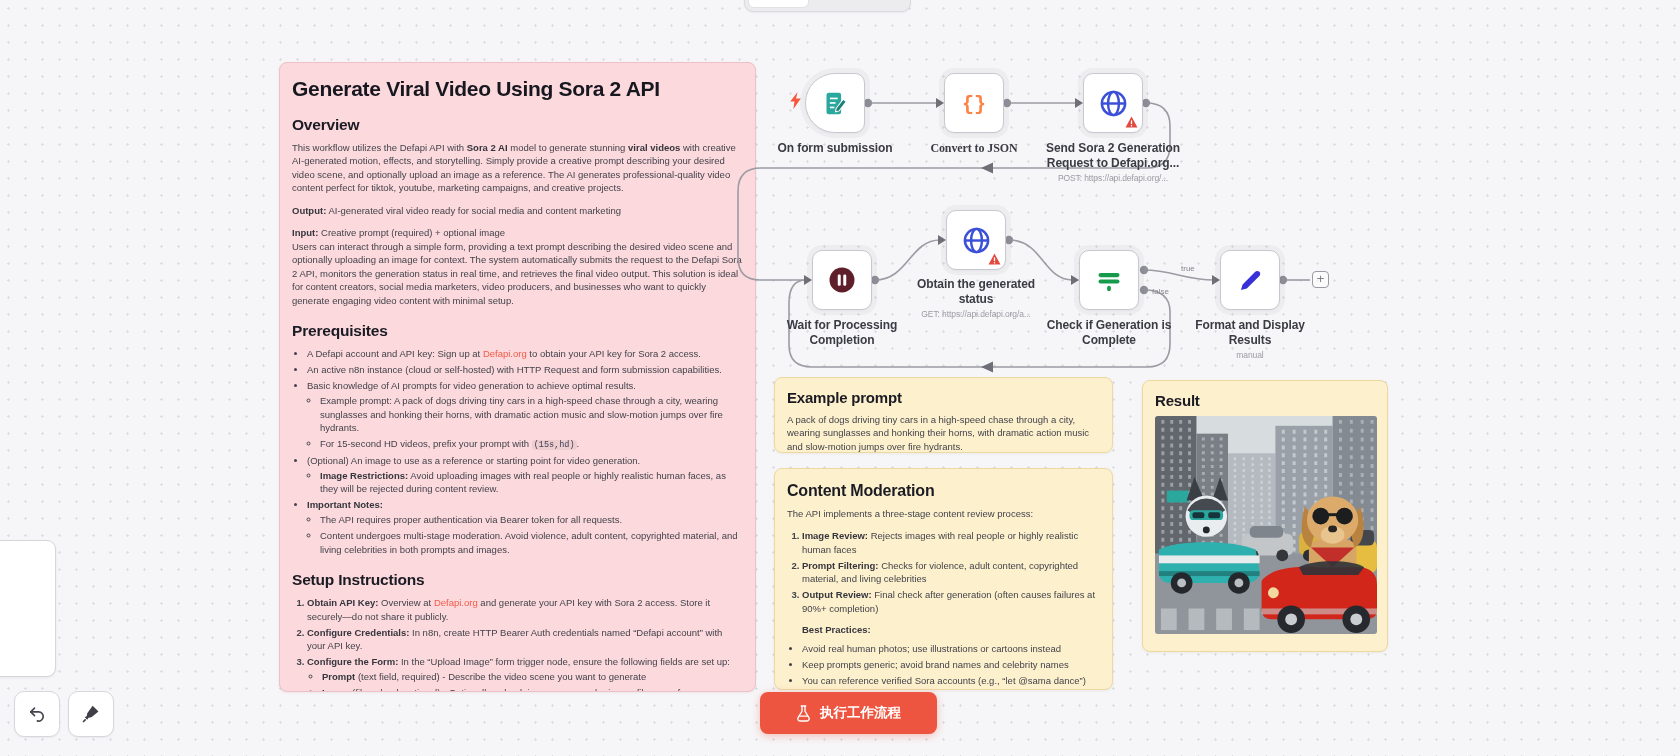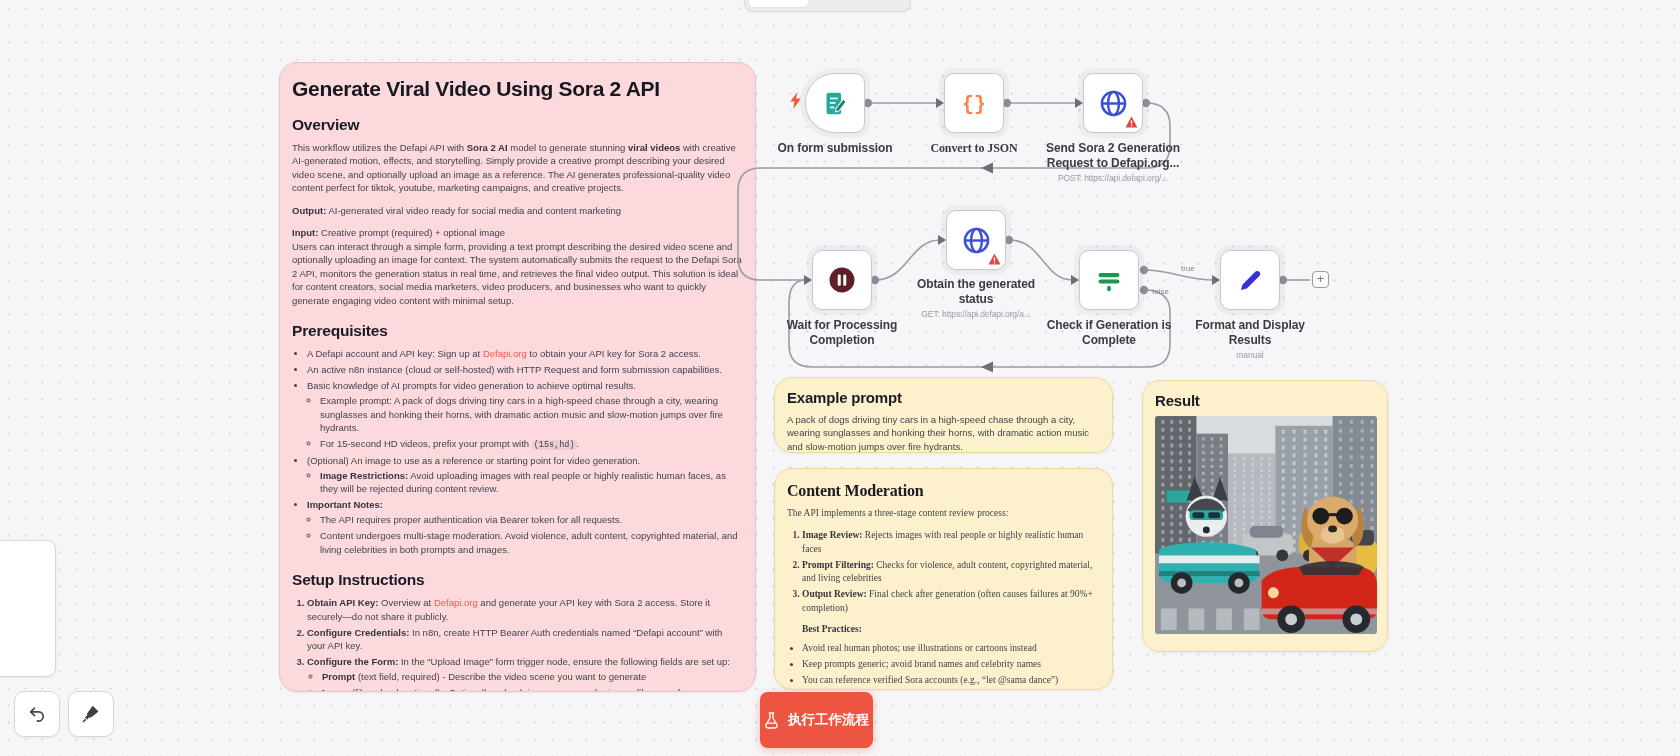--- a/index.html
+++ b/index.html
@@ -9,21 +9,21 @@
     background:#f6f6f8;
     background-image:radial-gradient(circle,#dddde2 1px,transparent 1.2px);
     background-size:17px 17px;}
   
   .tabs{position:absolute;left:744px;top:-24px;height:36px;display:flex;align-items:center;
     background:#ececee;border:1px solid #d9d9de;border-radius:9px;padding:3px;gap:2px;
     box-shadow:0 1px 2px rgba(0,0,0,.05);}
   .tab{font-size:11.5px;color:#7c7c86;padding:5px 12px;border-radius:6px;white-space:nowrap;}
   .tab.active{background:#fff;border:1px solid #e1e1e6;color:#3a3a44;font-weight:700;}
   
-  .sticky{position:absolute;border-radius:18px;overflow:hidden;}
+  .sticky{position:absolute;border-radius:8px;overflow:hidden;}
   .sticky.pink{background:#fbd9dc;border:1px solid #eec0c7;box-shadow:0 1px 3px rgba(120,40,50,.08);padding:10px 12px;}
   .sticky.yellow{background:#fdf0cc;border:1px solid #ecd9a2;box-shadow:0 1px 3px rgba(120,90,20,.08);padding:9px 12px;}
   .sticky h1{font-size:21px;font-weight:700;color:#17171f;margin:4px 0 14px 0;letter-spacing:-.3px;}
   .sticky h2{font-size:15.5px;font-weight:700;color:#1b1b24;margin:15px 0 7px 0;letter-spacing:-.2px;}
   .sticky h3{font-size:15px;font-weight:700;color:#1b1b24;margin:2px 0 7px 0;letter-spacing:-.2px;}
   .body, .sticky li{font-size:9.5px;line-height:1.42;color:#43434c;}
   .sticky p{margin:0 0 9px 0;}
   .sticky ul, .sticky ol{margin:2px 0 8px 0;padding-left:15px;}
   .sticky ul{list-style:disc;}
   .sticky ul ul{list-style:circle;margin:2px 0 2px 0;padding-left:13px;}
@@ -41,21 +41,21 @@
   .node.trigger{border-radius:30px 10px 10px 30px;}
   .warn{position:absolute;right:4px;bottom:4px;}
   .node-label{position:absolute;text-align:center;font-size:12px;font-weight:700;color:#3b3b45;
     line-height:1.22;letter-spacing:-.1px;}
   .node-sub{font-size:8.5px;color:#9b9ba4;font-weight:400;margin-top:3px;}
   .branch-label{position:absolute;font-size:8px;color:#85858d;}
   .bolt{position:absolute;}
   .plus-ep{position:absolute;width:17px;height:17px;border:1.6px solid #9a9aa2;border-radius:4px;
     color:#7d7d86;font-size:13px;line-height:13px;text-align:center;background:rgba(255,255,255,.6);cursor:pointer;}
   
-  .exec-btn{position:absolute;left:760px;top:692px;height:56px;padding:0 4px;
+  .exec-btn{position:absolute;left:760px;top:692px;height:42px;padding:0 36px;
     background:#ee5540;color:#fff;border:none;border-radius:8px;display:flex;align-items:center;gap:9px;
     font-size:13.5px;font-weight:700;font-family:inherit;cursor:pointer;
     box-shadow:0 2px 8px rgba(238,85,64,.35);white-space:nowrap;}
   .tool-btn{position:absolute;width:46px;height:46px;background:#fff;border:1px solid #d7d7dd;
     border-radius:10px;display:flex;align-items:center;justify-content:center;cursor:pointer;
     box-shadow:0 1px 2px rgba(0,0,0,.05);}
   .offpanel{position:absolute;left:-14px;top:540px;width:70px;height:137px;background:#fff;
     border:1px solid #d5d5da;border-radius:9px;box-shadow:0 1px 3px rgba(0,0,0,.06);}
   .result-img{display:block;border-radius:3px;}
   svg{display:block;}
@@ -244,21 +244,21 @@
     <div class="node-sub">manual</div>
   </div>
 
   <div class="plus-ep" style="left:1312px;top:271px;">+</div>
 
   <div class="sticky yellow" style="left:774px;top:377px;width:339px;height:76px;">
     <h3>Example prompt</h3>
     <p class="body">A pack of dogs driving tiny cars in a high-speed chase through a city, wearing sunglasses and honking their horns, with dramatic action music and slow-motion jumps over fire hydrants.</p>
   </div>
 
-  <div class="sticky yellow" style="left:774px;top:468px;width:339px;height:222px;font-family:Liberation Serif, serif;">
+  <div class="sticky yellow" style="left:774px;top:468px;width:339px;height:222px;">
     <h3 style="font-size:16px;margin-top:4px;">Content Moderation</h3>
     <p class="body" style="">The API implements a three-stage content review process:</p>
     <ol>
       <li><span class="b">Image Review:</span><span> Rejects images with real people or highly realistic human faces</span></li>
       <li><span class="b">Prompt Filtering:</span><span> Checks for violence, adult content, copyrighted material, and living celebrities</span></li>
       <li><span class="b">Output Review:</span><span> Final check after generation (often causes failures at 90%+ completion)</span></li>
     </ol>
     <p class="body b" style="margin:7px 0 5px 15px;">Best Practices:</p>
     <ul>
       <li>Avoid real human photos; use illustrations or cartoons instead</li>

